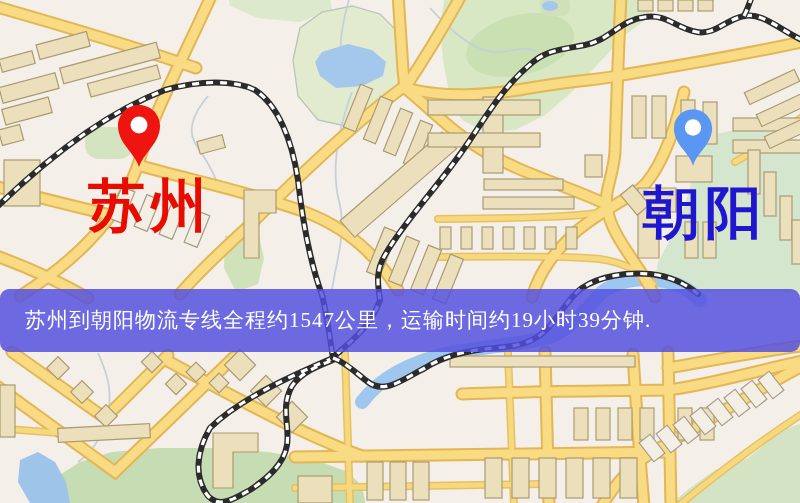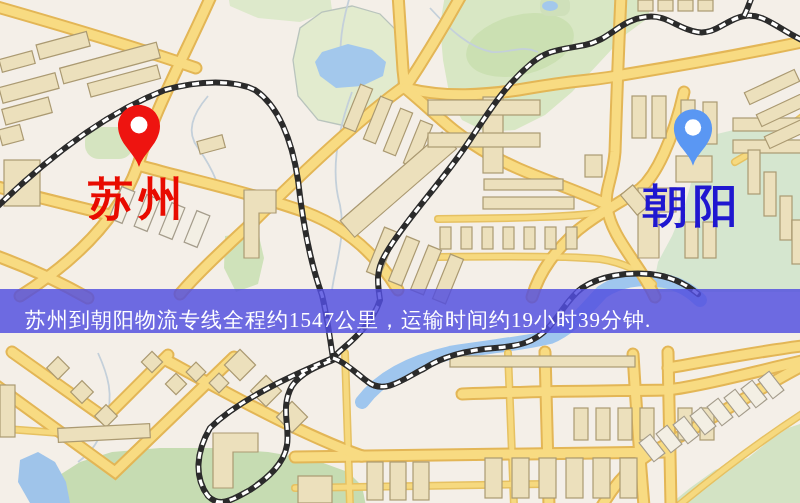--- a/index.html
+++ b/index.html
@@ -14,27 +14,27 @@
   
   .bld{fill:#ece0bc;stroke:#ab9a72;stroke-width:1.2;}
   .bldl{fill:#f3efe4;stroke:#a59d8c;stroke-width:1.2;}
   
   .rrb{fill:none;stroke:#2b2b2b;stroke-width:6;stroke-linecap:round;}
   .rrw{fill:none;stroke:#ffffff;stroke-width:3.2;stroke-dasharray:7 7;stroke-linecap:butt;}
   .stream{fill:none;stroke:#c4d0da;stroke-width:1.8;}
   .river{fill:none;stroke:#9fc6ee;stroke-width:14;stroke-linecap:round;}
   .green-line{fill:none;stroke:#b9c4bd;stroke-width:1.3;}
 
-  .banner{position:absolute;left:0;top:289px;width:800px;height:44px;
+  .banner{position:absolute;left:0;top:289px;width:800px;height:63px;
     background:rgba(82,78,224,0.83);color:#fff;font-size:21px;line-height:63px;
     padding-left:25px;box-sizing:border-box;white-space:nowrap;letter-spacing:1px;
-    font-family:"Liberation Serif",serif;}
+    font-family:"Liberation Serif",serif;border-radius:9px;}
   .pin{position:absolute;}
   .place-label{position:absolute;font-family:"Liberation Serif",serif;
-    font-weight:700;font-size:45px;letter-spacing:5px;line-height:1;text-align:center;}
+    font-weight:700;font-size:57px;letter-spacing:5px;line-height:1;text-align:center;}
   #origin-label{left:88px;top:177px;color:#e80b00;}
   #dest-label{left:643px;top:177px;color:#1f17d0;margin-top:7px;}
 </style>
 </head>
 <body>
 
 <div id="stage">
 
   <svg id="map-svg" width="800" height="503" viewBox="0 0 800 503" aria-hidden="true">
 

